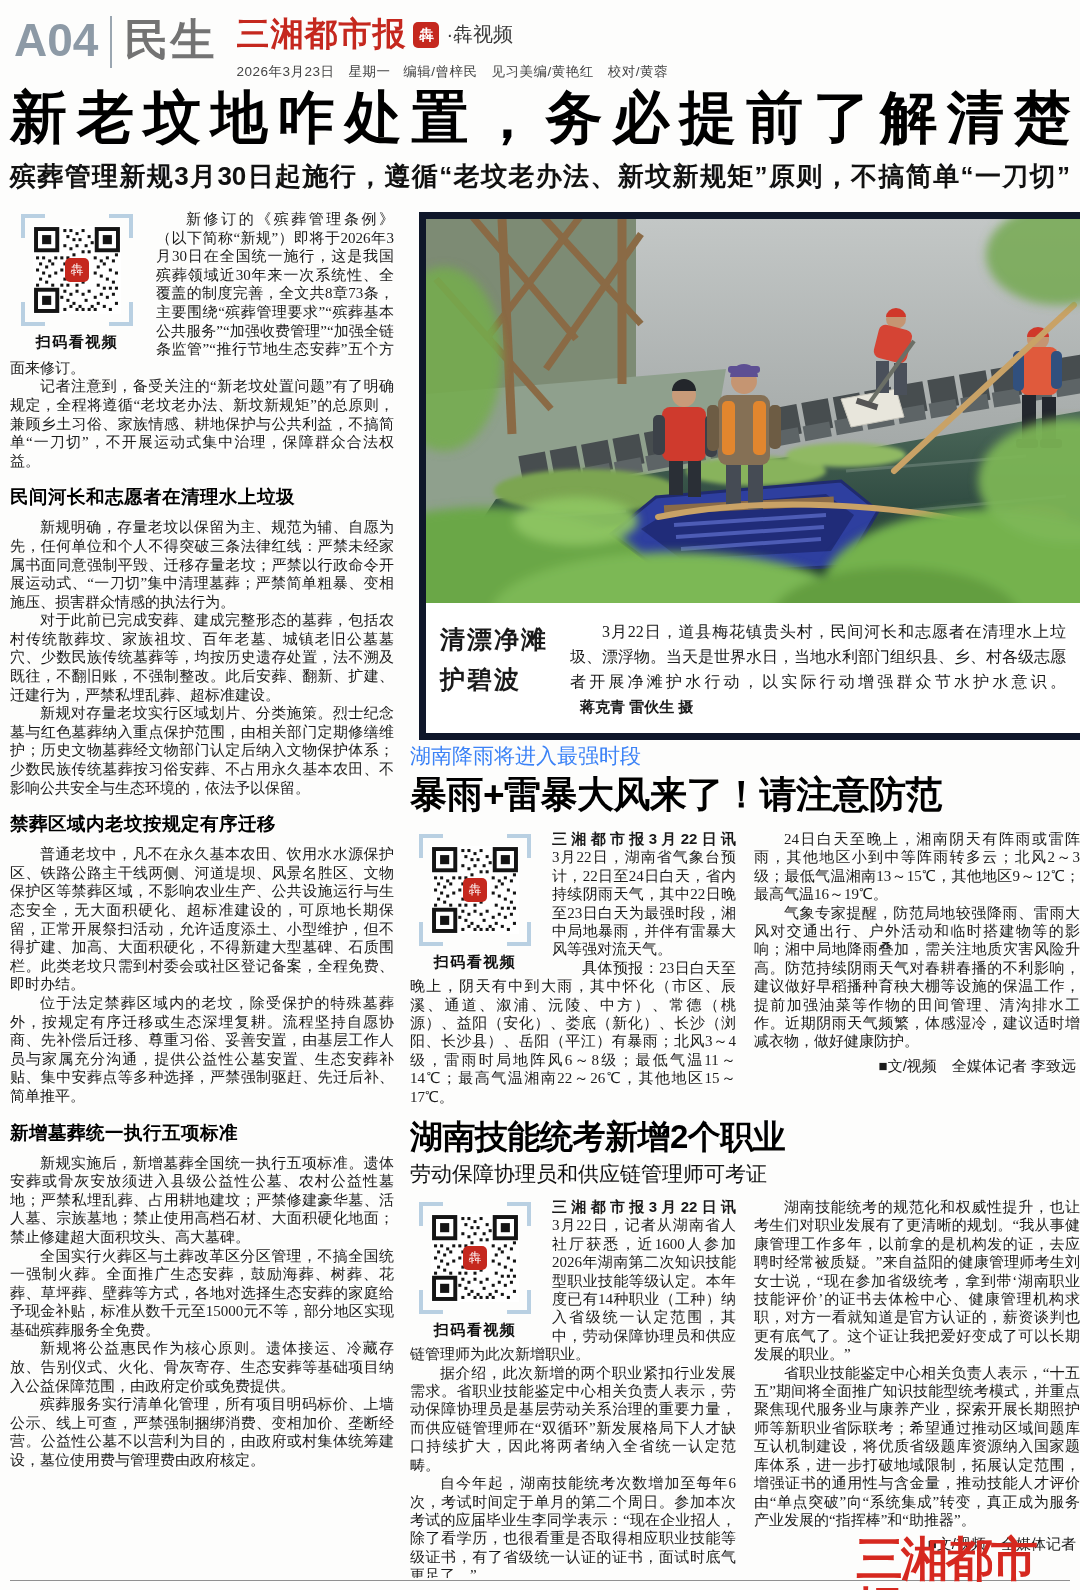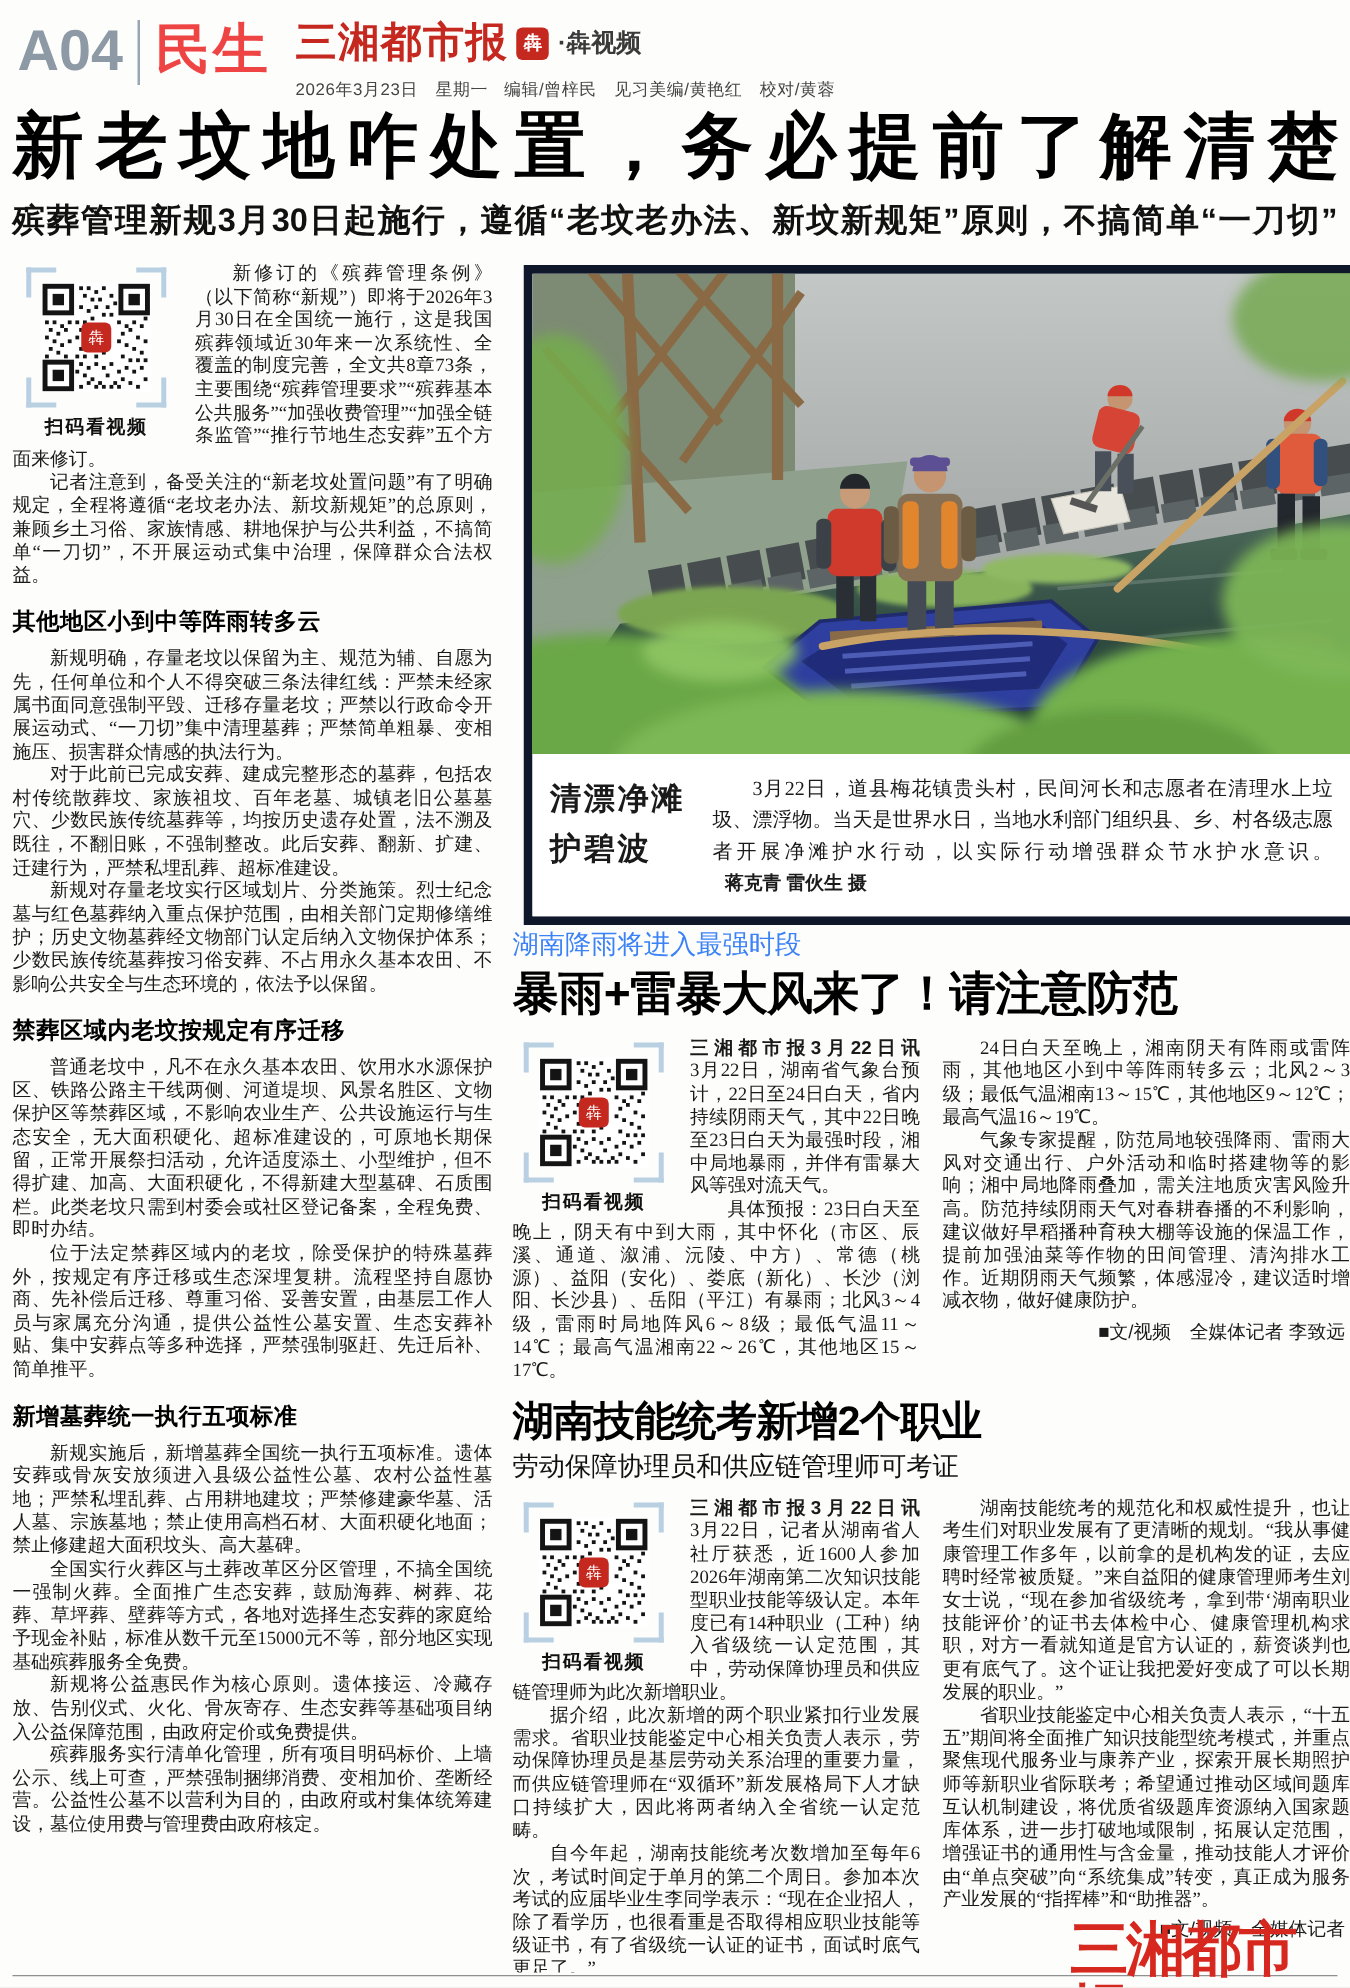--- a/index.html
+++ b/index.html
@@ -4,27 +4,27 @@
 <style>
   html,body{margin:0;padding:0;background:#e8e8e8;}
   .page{position:relative;width:1080px;height:1590px;background:#fdfdfc;margin:0 auto;overflow:hidden;
         font-family:"Liberation Serif",serif;color:#1a1a1a;}
   .sans{font-family:"Liberation Sans",sans-serif;}
 
   
   .mast{position:absolute;left:14px;top:10px;height:64px;display:flex;align-items:flex-start;}
   .pageno{font-family:"Liberation Sans",sans-serif;font-size:46px;font-weight:700;color:#8d9aa6;line-height:60px;}
   .vbar{width:2px;height:52px;background:#9aa6b1;margin:6px 12px 0 12px;}
-  .section-name{font-family:"Liberation Sans",sans-serif;font-size:44px;font-weight:900;color:#ef4444;line-height:60px;letter-spacing:2px;}
+  .section-name{font-family:"Liberation Sans",sans-serif;font-size:44px;font-weight:900;color:#737373;line-height:60px;letter-spacing:2px;}
   .brand{margin-left:20px;padding-top:2px;}
   .brand-row{display:flex;align-items:center;gap:7px;}
   .brand-name{font-family:"Liberation Sans",sans-serif;font-size:33px;font-weight:900;color:#c5281e;letter-spacing:1px;}
   .brand-icon{display:inline-block;width:26px;height:26px;background:#c5281e;border-radius:5px;color:#fff;
               font-size:15px;line-height:26px;text-align:center;font-weight:700;font-family:"Liberation Sans",sans-serif;}
-  .brand-video{font-family:"Liberation Sans",sans-serif;font-size:20px;font-weight:700;color:#3a3a3a;}
+  .brand-video{font-family:"Liberation Sans",sans-serif;font-size:20px;font-weight:400;color:#3a3a3a;}
   .brand-date{font-family:"Liberation Sans",sans-serif;font-size:13.5px;color:#444;margin-top:6px;letter-spacing:.5px;}
 
   
   .headline{position:absolute;left:10px;top:80px;width:1060px;font-family:"Liberation Sans",sans-serif;
             font-size:57px;font-weight:900;line-height:74px;color:#000;
             text-align:justify;text-align-last:justify;letter-spacing:-1px;}
   .deck{position:absolute;left:10px;top:158px;width:1060px;font-family:"Liberation Sans",sans-serif;
         font-size:26px;font-weight:700;line-height:36px;color:#111;text-align:justify;text-align-last:justify;}
 
   
@@ -207,21 +207,21 @@
           <i class="br"></i>
         <svg class="qr" viewBox="0 0 29 29">
             <use href="#qrpat"></use>
           </svg>
         <span class="qr-badge">犇</span>
       </div>
       <div class="scan-label">扫码看视频</div>
     </div>
     <p class="body">新修订的《殡葬管理条例》（以下简称“新规”）即将于2026年3月30日在全国统一施行，这是我国殡葬领域近30年来一次系统性、全覆盖的制度完善，全文共8章73条，主要围绕“殡葬管理要求”“殡葬基本公共服务”“加强收费管理”“加强全链条监管”“推行节地生态安葬”五个方面来修订。</p>
     <p class="body">记者注意到，备受关注的“新老坟处置问题”有了明确规定，全程将遵循“老坟老办法、新坟新规矩”的总原则，兼顾乡土习俗、家族情感、耕地保护与公共利益，不搞简单“一刀切”，不开展运动式集中治理，保障群众合法权益。</p>
-    <h3 class="sans">其他地区小到中等阵雨转多云</h3>
+    <h3 class="sans">民间河长和志愿者在清理水上垃圾</h3>
     <p class="body">新规明确，存量老坟以保留为主、规范为辅、自愿为先，任何单位和个人不得突破三条法律红线：严禁未经家属书面同意强制平毁、迁移存量老坟；严禁以行政命令开展运动式、“一刀切”集中清理墓葬；严禁简单粗暴、变相施压、损害群众情感的执法行为。</p>
     <p class="body">对于此前已完成安葬、建成完整形态的墓葬，包括农村传统散葬坟、家族祖坟、百年老墓、城镇老旧公墓墓穴、少数民族传统墓葬等，均按历史遗存处置，法不溯及既往，不翻旧账，不强制整改。此后安葬、翻新、扩建、迁建行为，严禁私埋乱葬、超标准建设。</p>
     <p class="body">新规对存量老坟实行区域划片、分类施策。烈士纪念墓与红色墓葬纳入重点保护范围，由相关部门定期修缮维护；历史文物墓葬经文物部门认定后纳入文物保护体系；少数民族传统墓葬按习俗安葬、不占用永久基本农田、不影响公共安全与生态环境的，依法予以保留。</p>
     <h3 class="sans">禁葬区域内老坟按规定有序迁移</h3>
     <p class="body">普通老坟中，凡不在永久基本农田、饮用水水源保护区、铁路公路主干线两侧、河道堤坝、风景名胜区、文物保护区等禁葬区域，不影响农业生产、公共设施运行与生态安全，无大面积硬化、超标准建设的，可原地长期保留，正常开展祭扫活动，允许适度添土、小型维护，但不得扩建、加高、大面积硬化，不得新建大型墓碑、石质围栏。此类老坟只需到村委会或社区登记备案，全程免费、即时办结。</p>
     <p class="body">位于法定禁葬区域内的老坟，除受保护的特殊墓葬外，按规定有序迁移或生态深埋复耕。流程坚持自愿协商、先补偿后迁移、尊重习俗、妥善安置，由基层工作人员与家属充分沟通，提供公益性公墓安置、生态安葬补贴、集中安葬点等多种选择，严禁强制驱赶、先迁后补、简单推平。</p>
     <h3 class="sans">新增墓葬统一执行五项标准</h3>
     <p class="body">新规实施后，新增墓葬全国统一执行五项标准。遗体安葬或骨灰安放须进入县级公益性公墓、农村公益性墓地；严禁私埋乱葬、占用耕地建坟；严禁修建豪华墓、活人墓、宗族墓地；禁止使用高档石材、大面积硬化地面；禁止修建超大面积坟头、高大墓碑。</p>
     <p class="body">全国实行火葬区与土葬改革区分区管理，不搞全国统一强制火葬。全面推广生态安葬，鼓励海葬、树葬、花葬、草坪葬、壁葬等方式，各地对选择生态安葬的家庭给予现金补贴，标准从数千元至15000元不等，部分地区实现基础殡葬服务全免费。</p>
     <p class="body">新规将公益惠民作为核心原则。遗体接运、冷藏存放、告别仪式、火化、骨灰寄存、生态安葬等基础项目纳入公益保障范围，由政府定价或免费提供。</p>

